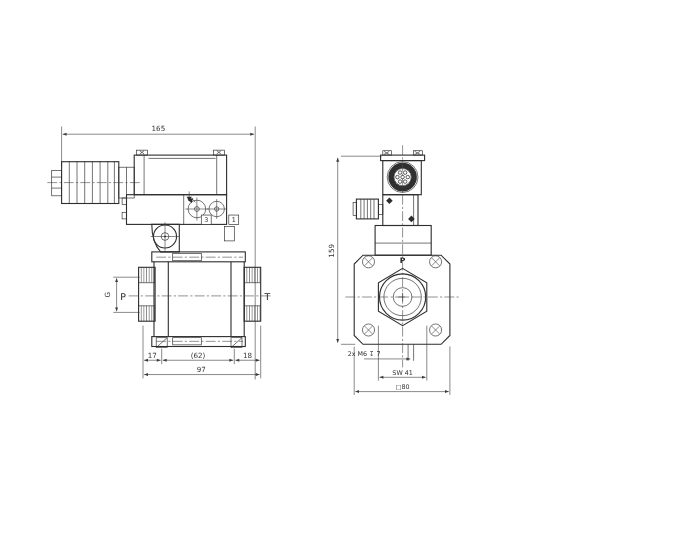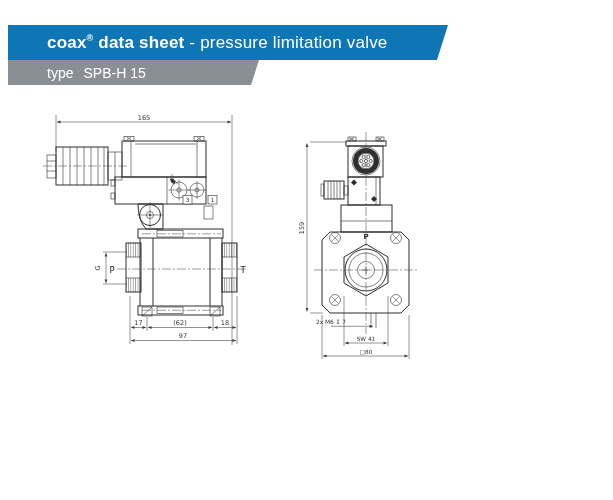--- a/index.html
+++ b/index.html
@@ -38,27 +38,21 @@
   .dimtxt2 { fill:#333; font-size:5.8px; font-family:"DejaVu Sans", sans-serif; text-anchor:middle; }
   .callout { fill:#333; font-size:5.8px; font-family:"DejaVu Sans", sans-serif; text-anchor:middle; }
   .plbl  { fill:#222; font-size:8.5px; font-family:"DejaVu Sans", sans-serif; text-anchor:middle; }
   .plblB { fill:#222; font-size:7px; font-weight:bold; font-family:"DejaVu Sans", sans-serif; text-anchor:middle; }
 </style>
 </head>
 <body>
 
 <div class="stage">
 
-  <div class="banner-blue">
-    <div class="txt"><b>coax</b><sup>®</sup><b> data sheet</b><span> - pressure limitation valve</span></div>
-  </div>
-
-  <div class="banner-gray">
-    <div class="txt"><span class="type-label">type</span><span>SPB-H 15</span></div>
-  </div>
+
 
   <svg class="drawing" width="613" height="500" viewBox="0 0 613 500">
     <defs>
       <marker id="ar" viewBox="0 0 10 8" refX="8.5" refY="4" markerWidth="8" markerHeight="6.4" orient="auto-start-reverse">
         <path d="M0.5,0.8 L8.5,4 L0.5,7.2 Z" fill="#3c3c3c"></path>
       </marker>
       <pattern id="thr" width="2.4" height="4" patternUnits="userSpaceOnUse">
         <path d="M1.2,0 V4" stroke="#2d2d2d" stroke-width="0.45" fill="none"></path>
       </pattern>
     </defs>

